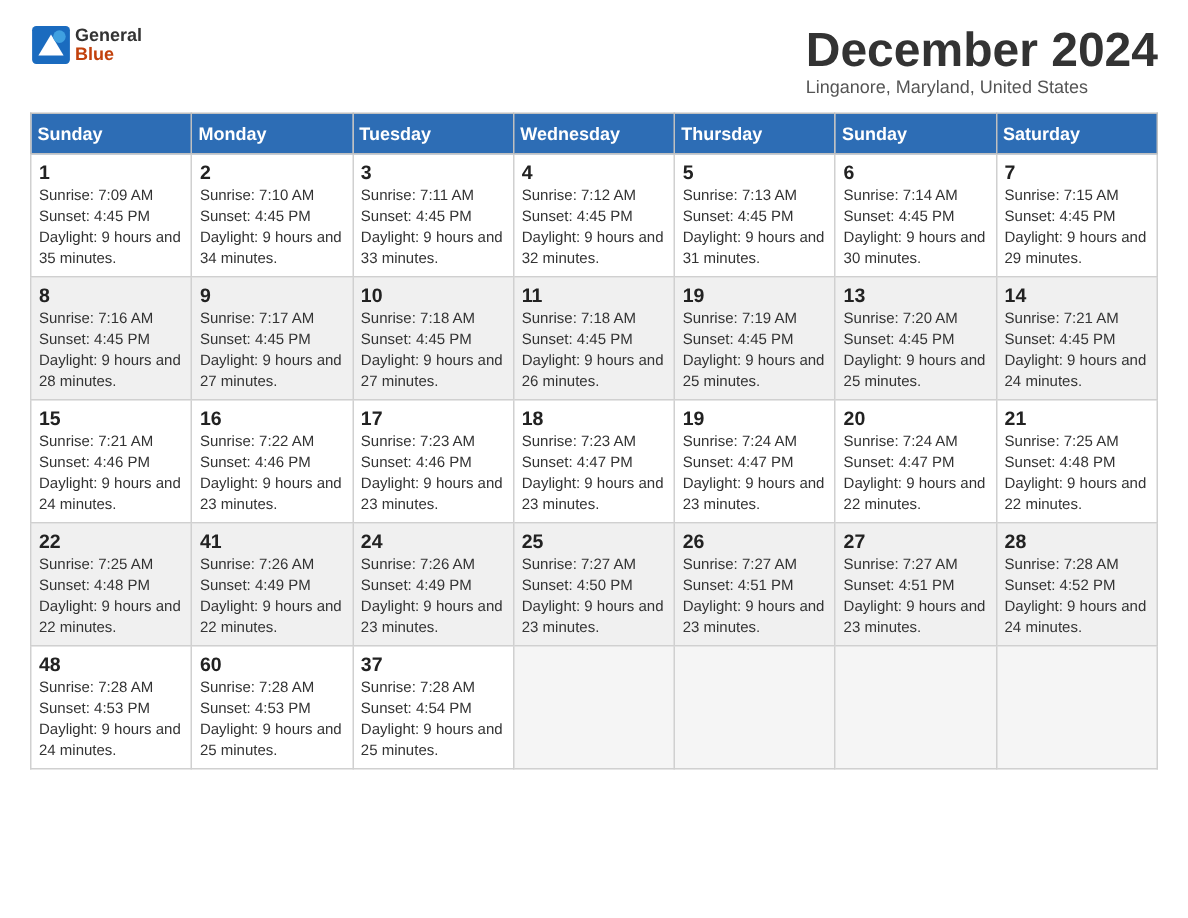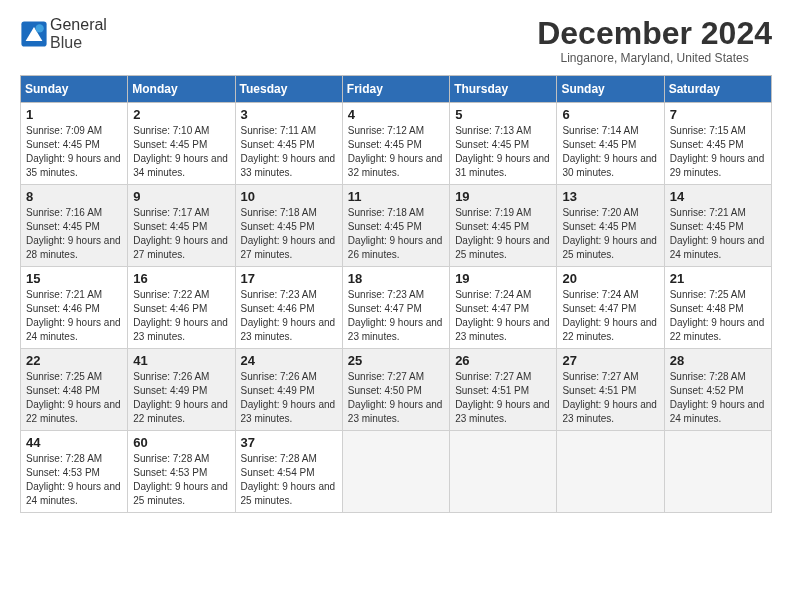--- a/index.html
+++ b/index.html
@@ -14,33 +14,33 @@
       display: flex;
       align-items: flex-start;
       justify-content: space-between;
       margin-bottom: 10px;
     }
     .logo {
       display: flex;
       align-items: center;
     }
     .logo-text {
-      font-size: 16px;
-      font-weight: normal;
+      font-size: 12px;
+      font-weight: bold;
       line-height: 1.1;
     }
     .logo-general { color: #333; }
-    .logo-blue { color: #404040; }
+    .logo-blue { color: #c2410c; }
     .logo-icon {
       width: 28px;
       height: 28px;
       margin-right: 2px;
     }
     .title-block {
-      text-align: center;
+      text-align: left;
     }
     .main-title {
       font-size: 32px;
       font-weight: bold;
       color: #333;
       line-height: 1.1;
     }
     .subtitle {
       font-size: 12px;
       color: #555;
@@ -109,21 +109,21 @@
     <div class="subtitle">Linganore, Maryland, United States</div>
   </div>
 </div>
 
 <table class="calendar">
   <thead>
     <tr>
     <th>Sunday</th>
         <th>Monday</th>
         <th>Tuesday</th>
-        <th>Friday</th>
+        <th>Wednesday</th>
         <th>Thursday</th>
         <th>Sunday</th>
         <th>Saturday</th>
       </tr>
   </thead>
   <tbody id="calendar-body">
   <tr>
         <td>
         <span class="day-num">1</span>
         <div class="day-info">
@@ -350,21 +350,21 @@
         <span class="day-num">28</span>
         <div class="day-info">
           Sunrise: 7:28 AM<br>
           Sunset: 4:52 PM<br>
           Daylight: 9 hours and 24 minutes.
         </div>
       </td>
       </tr>
       <tr>
         <td>
-        <span class="day-num">44</span>
+        <span class="day-num">48</span>
         <div class="day-info">
           Sunrise: 7:28 AM<br>
           Sunset: 4:53 PM<br>
           Daylight: 9 hours and 24 minutes.
         </div>
       </td>
         <td>
         <span class="day-num">60</span>
         <div class="day-info">
           Sunrise: 7:28 AM<br>

